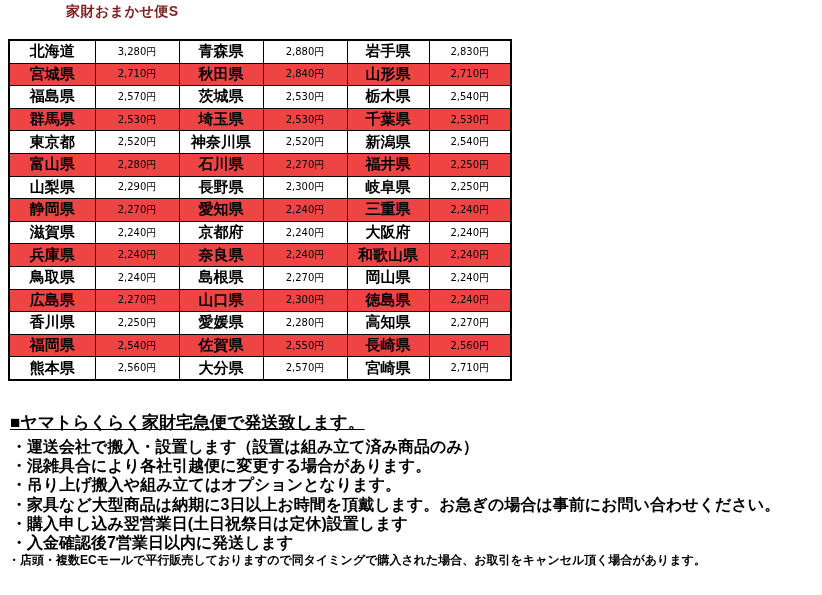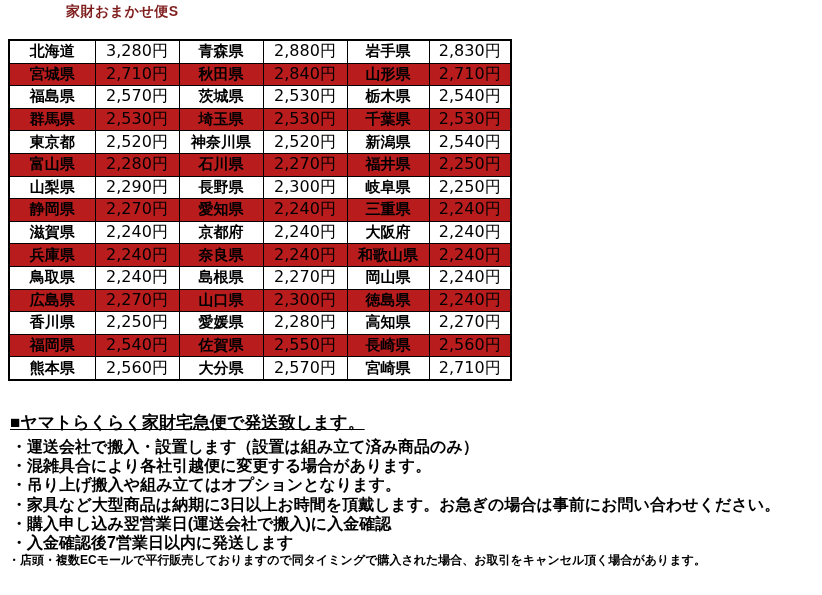--- a/index.html
+++ b/index.html
@@ -39,28 +39,28 @@
     border: 1px solid #000000;
     height: 21.6px;
     padding: 0;
     text-align: center;
     vertical-align: middle;
     white-space: nowrap;
     overflow: hidden;
     background: #ffffff;
   }
   table.price-table tr.alt td {
-    background: #b91c1c;
+    background: #ef4444;
   }
   td.pref {
     font-size: 15px;
     font-weight: bold;
   }
   td.price {
-    font-size: 16px;
+    font-size: 10px;
     font-weight: normal;
     font-family: "DejaVu Sans", "Liberation Sans", sans-serif;
   }
   .notes-heading {
     position: absolute;
     left: 10px;
     top: 411px;
     font-size: 17px;
     font-weight: bold;
     white-space: nowrap;
@@ -227,17 +227,17 @@
     </tbody>
 </table>
 
 <div>
   <div class="notes-heading">■ヤマトらくらく家財宅急便で発送致します。</div>
   <ul class="bullets" id="bullet-list">
       <li>・運送会社で搬入・設置します（設置は組み立て済み商品のみ）</li>
       <li>・混雑具合により各社引越便に変更する場合があります。</li>
       <li>・吊り上げ搬入や組み立てはオプションとなります。</li>
       <li>・家具など大型商品は納期に3日以上お時間を頂戴します。お急ぎの場合は事前にお問い合わせください。</li>
-      <li>・購入申し込み翌営業日(運送会社で搬入)に入金確認</li>
+      <li>・購入申し込み翌営業日(土日祝祭日は定休)設置します</li>
       <li>・入金確認後7営業日以内に発送します</li>
     </ul>
   <div class="fine-print">・店頭・複数ECモールで平行販売しておりますので同タイミングで購入された場合、お取引をキャンセル頂く場合があります。</div>
 </div>
 
 </body></html>

